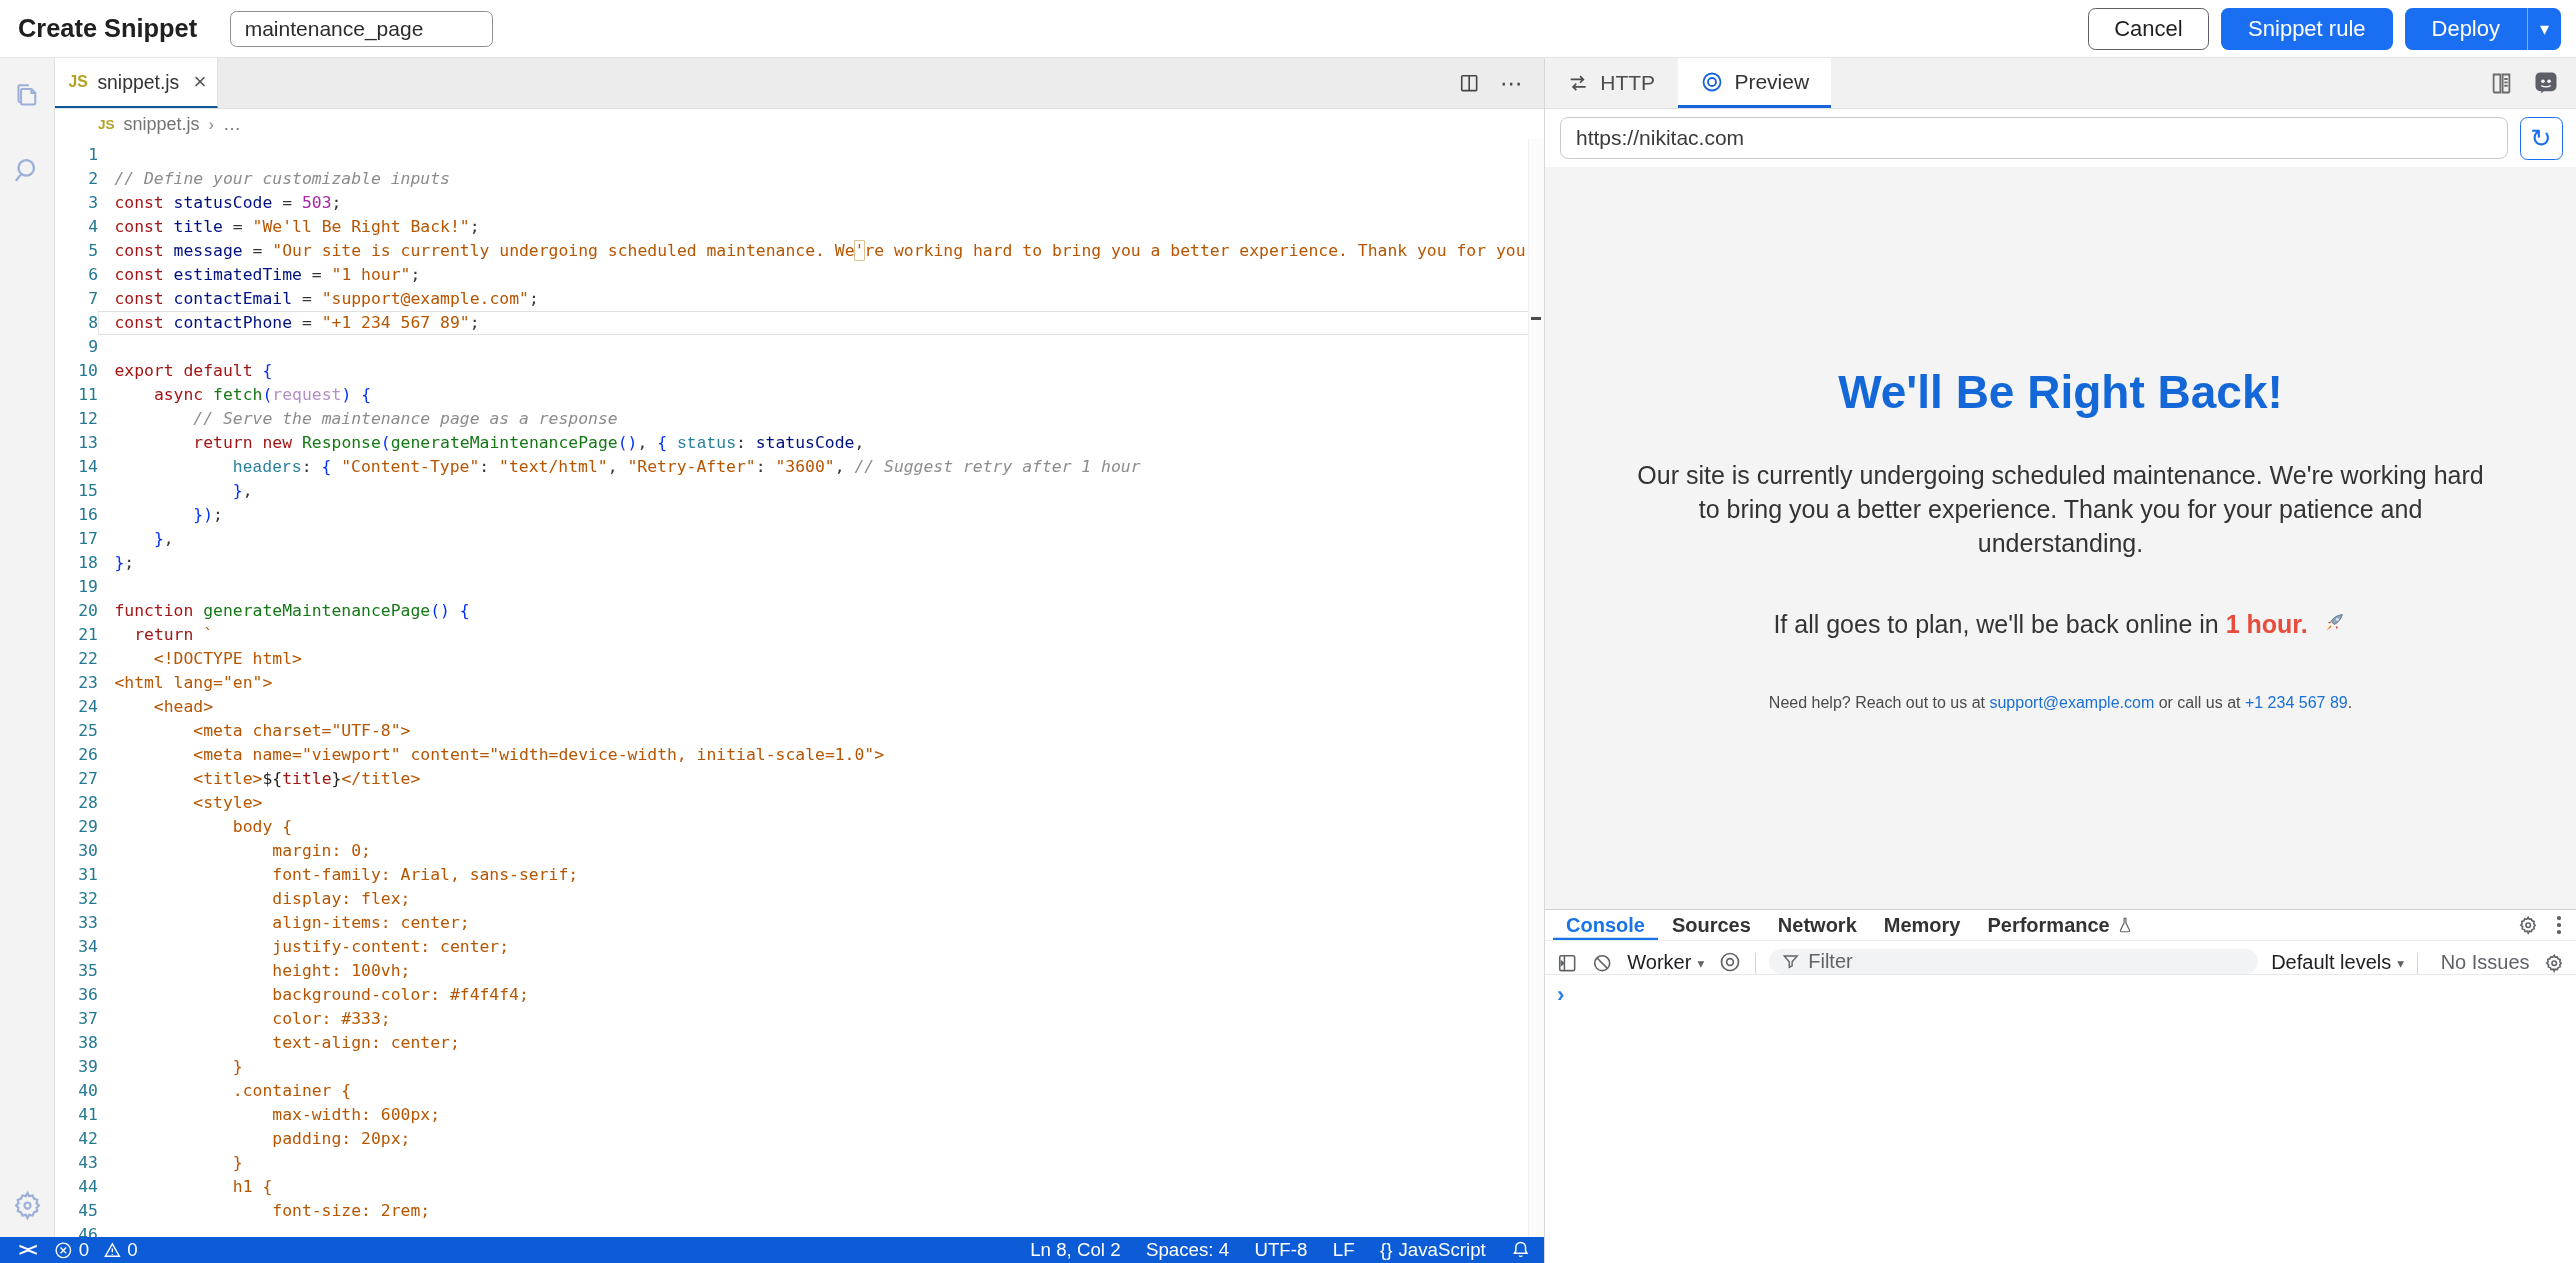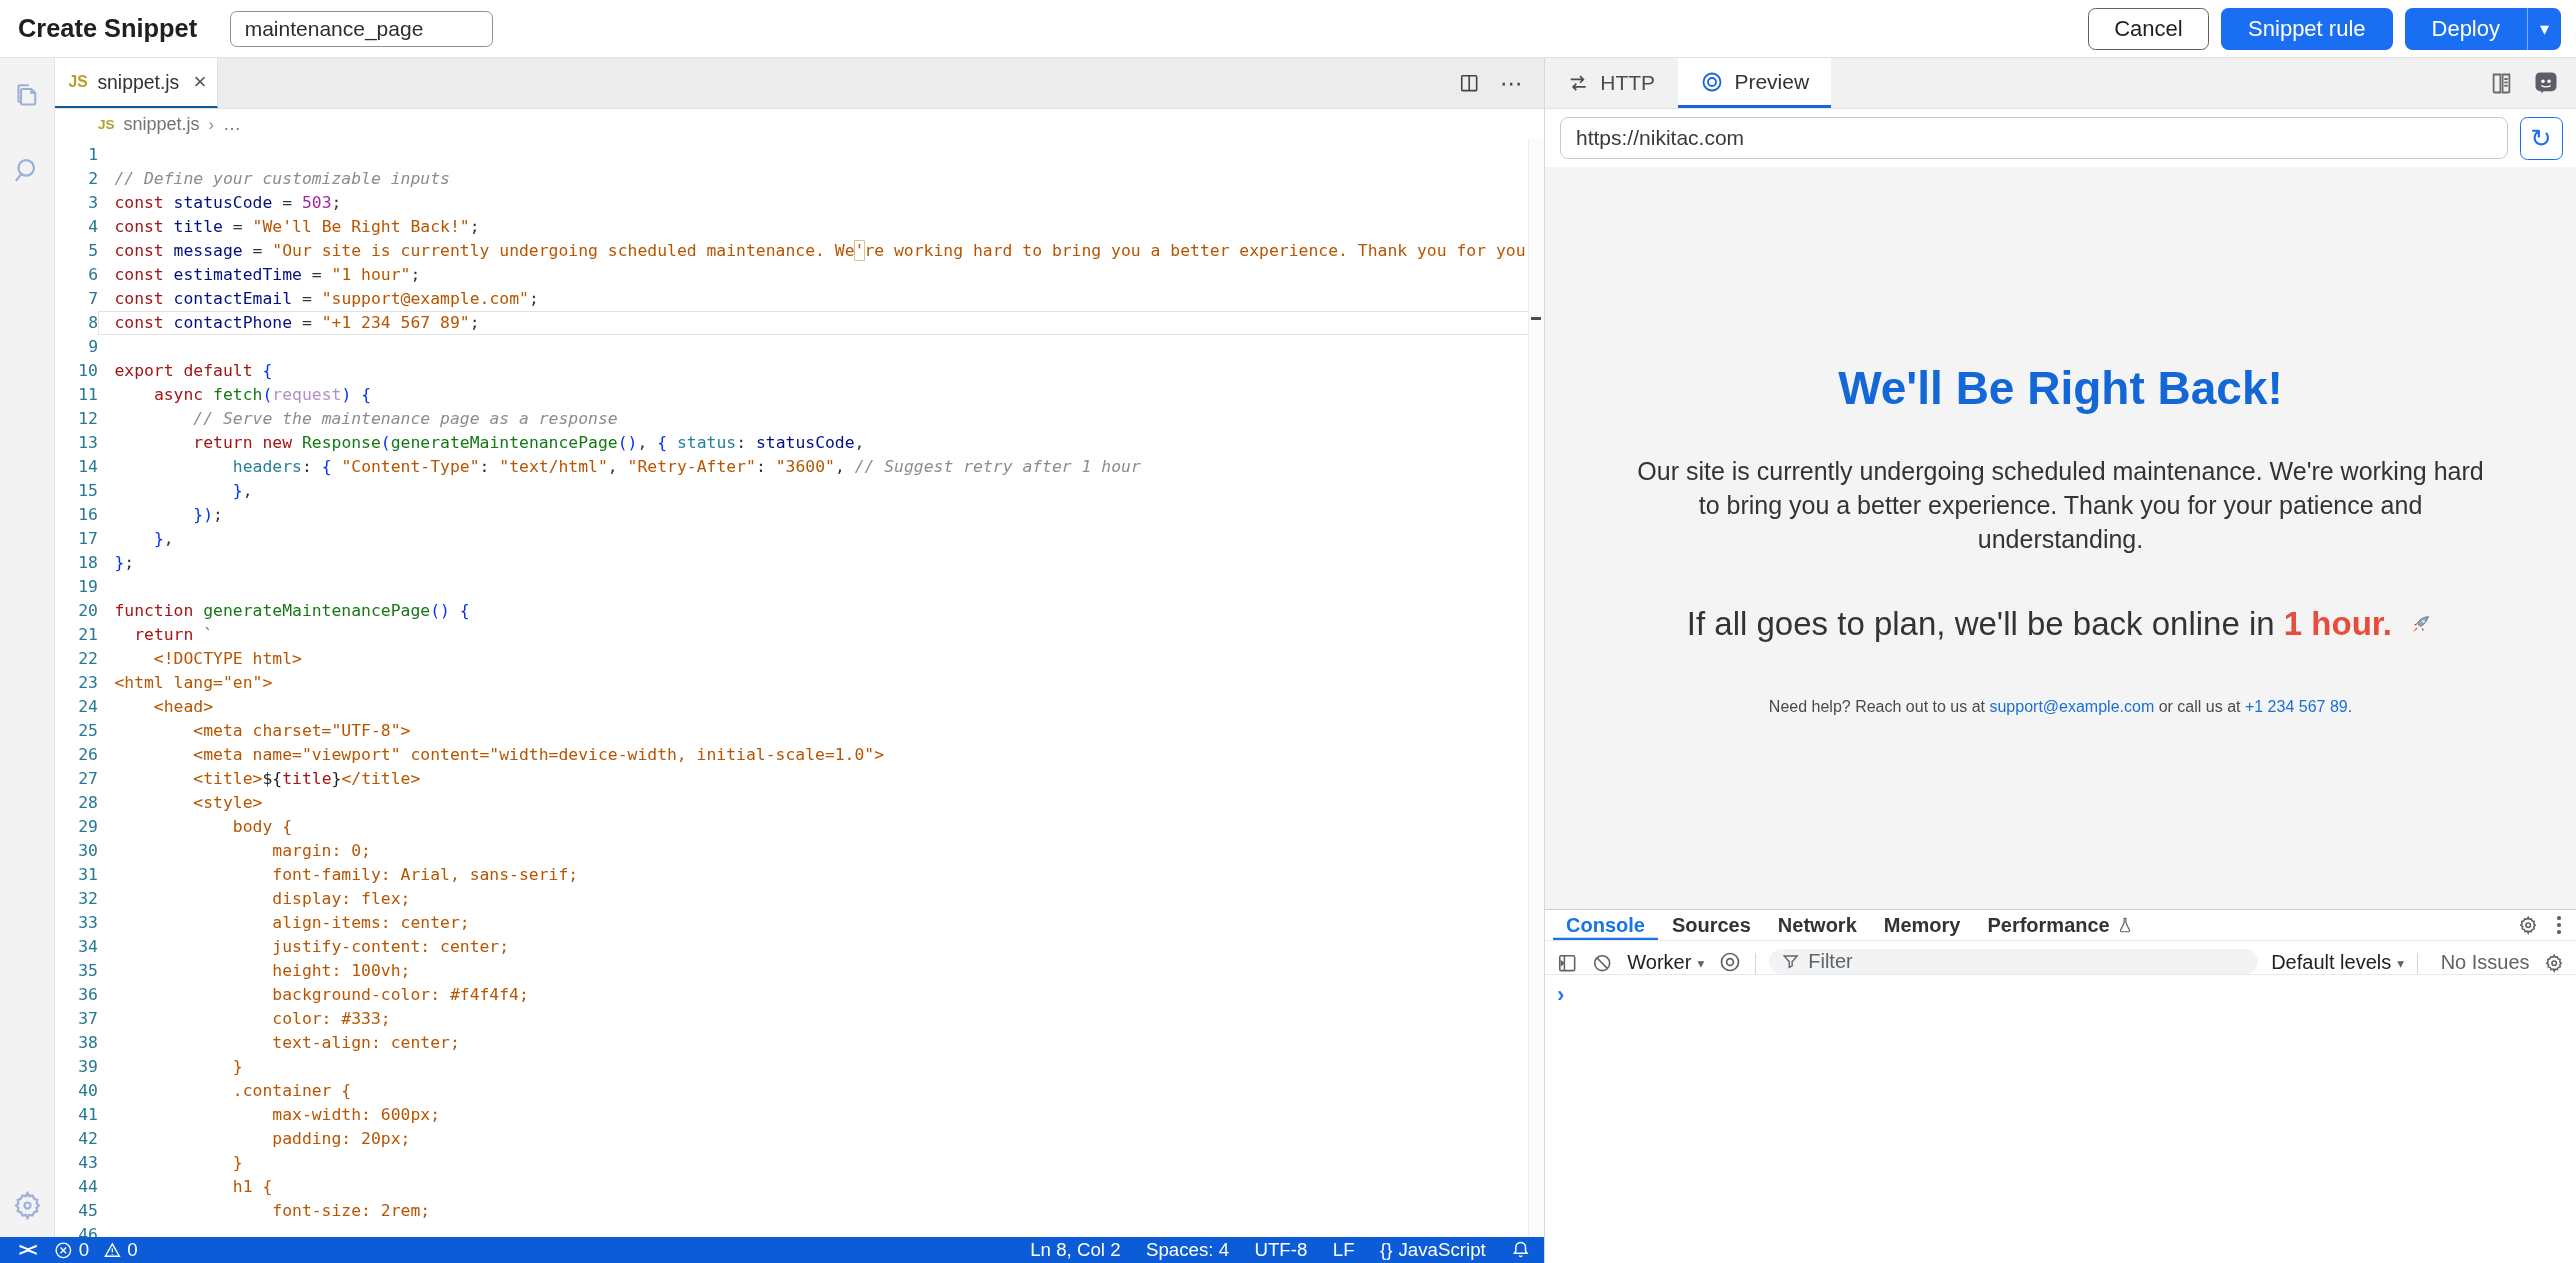--- a/index.html
+++ b/index.html
@@ -48,21 +48,21 @@
   .breadcrumb .chev { color:#8a8a8a; font-size:16.4px; }
 
   
   .code { flex:1; position:relative; overflow:hidden; font-family:"DejaVu Sans Mono", monospace; font-size:16.4px; padding-top:3.7px; }
   .cl { display:flex; height:24px; line-height:24px; white-space:pre; }
   .ln { flex:0 0 43px; width:43px; text-align:right; color:#237893; user-select:none; }
   .lc { flex:1; padding-left:16.4px; }
   .cl.cur .lc { box-shadow:inset 0 0 0 0.7px #d8d8d8; }
   .tk-kw { color:#a31515;margin-top:12px; } .tk-vr { color:#001080; } .tk-vr2 { color:#a31515; }
   .tk-fn { color:#157815; } .tk-str { color:#b75501; } .tk-num { color:#a626a4; }
-  .tk-prop { color:#267f99; } .tk-cm { color:#8c8c8c; font-style:italic; }
+  .tk-prop { color:#267f99;font-family:Liberation Mono, monospace; } .tk-cm { color:#8c8c8c; font-style:italic; }
   .tk-pm { color:#b48ec7; } .tk-br { color:#0431fa; } .tk-pn,.tk-op,.tk-pl { color:#333; }
   .tk-strhl { color:#b75501; box-shadow:0 0 0 0.7px #c9a75f; }
   .scroll-rail { position:absolute; top:0; right:0; width:16.4px; height:100%; border-left:0.7px solid #efefef; background:#fbfbfb; }
   .cursor-mark { position:absolute; right:3px; top:178px; width:9.7px; height:3px; background:#4d4d4d; }
 
   
   .statusbar { height:26px; flex:0 0 26px; background:#0d5cd7; color:#fff; display:flex; align-items:center; font-size:18.7px; padding:0 13.5px 0 0; }
   .sb-remote { width:54px; display:flex; align-items:center; justify-content:center; font-weight:bold; letter-spacing:-2.2px; font-size:18px; height:100%; cursor:pointer; }
   .sb-item { display:flex; align-items:center; gap:6px; margin-right:21px; cursor:pointer; }
   .sb-item svg { display:block; }
@@ -80,21 +80,21 @@
   .pt-icon { cursor:pointer; display:flex; }
 
   .urlrow { height:58px; flex:0 0 58px; background:#fff; display:flex; align-items:center; gap:12px; padding:0 13.5px 0 15px; }
   .url-input { flex:1; height:42px; border:0.7px solid #c9c9c9; border-radius:8.2px; font-size:21px; color:#3a3a3a; padding:0 15px; font-family:"Liberation Sans", sans-serif; }
   .refresh-btn { width:43px; height:43px; border:1.5px solid #1a6ef2; border-radius:7.5px; background:#fff; color:#1a6ef2; font-size:25.4px; display:flex; align-items:center; justify-content:center; cursor:pointer; }
 
   .viewport { flex:1; background:#f4f4f4; display:flex; align-items:center; justify-content:center; min-height:0; }
   .mpage { max-width:860px; text-align:center; }
   .mpage h2 { font-size:46px; font-weight:bold; color:#1467d6; margin-bottom:39px; }
   .mpage .msg { font-size:25px; color:#333; line-height:34px; margin-bottom:49px; }
-  .mpage .eta { font-size:33px; color:#333; margin-bottom:52px; }
+  .mpage .eta { font-size:25px; color:#333; margin-bottom:52px; }
   .mpage .eta b { color:#e74c3c; font-weight:bold; }
   .mpage .contact { font-size:16px; color:#4a4a4a; }
   .mpage a { color:#1a6fd4; text-decoration:none; cursor:pointer; }
   .rocket { display:inline-block; vertical-align:-3px; margin-left:6px; }
 
   
   .devtools { height:354px; flex:0 0 354px; border-top:0.7px solid #cfcfcf; display:flex; flex-direction:column; background:#fff; }
   .dtabs { height:31px; flex:0 0 31px; display:flex; align-items:stretch; padding-left:7.5px; border-bottom:0.7px solid #ebebeb;font-weight:bold; }
   .dtab { display:flex; align-items:center; gap:6px; padding:0 13.5px; font-size:20px; color:#333; cursor:pointer; }
   .dtab.active { color:#1a73e8; box-shadow:inset 0 -2.2px 0 #1a73e8; }

